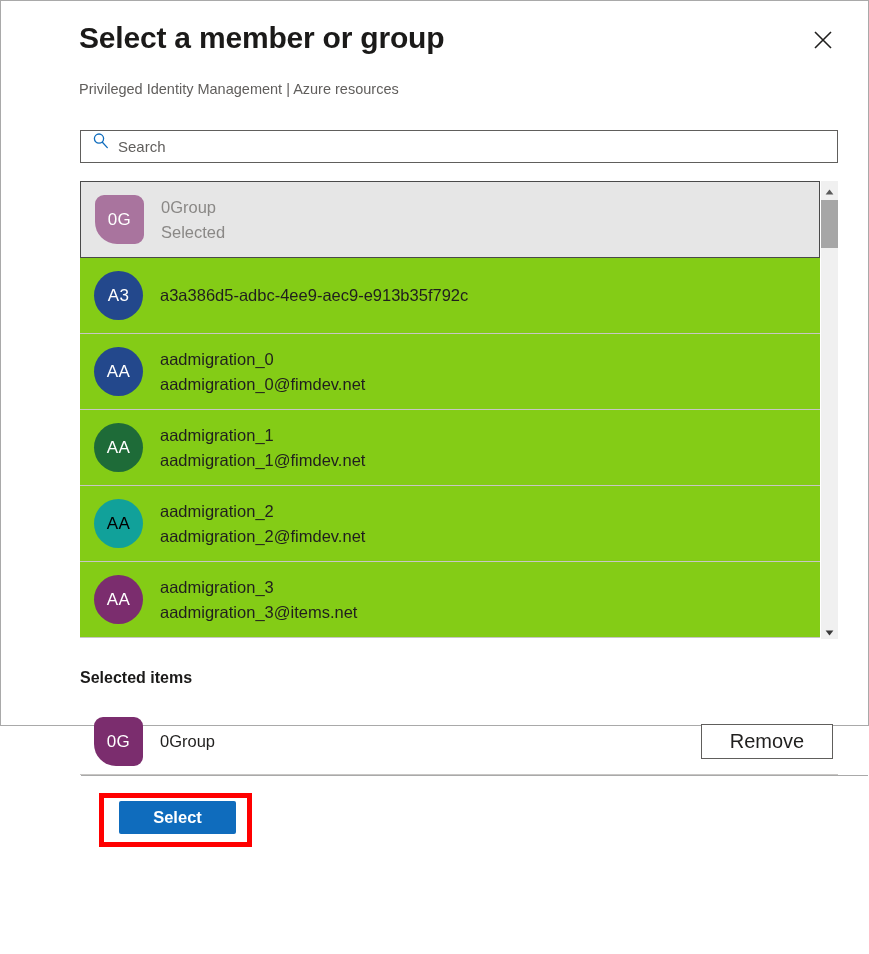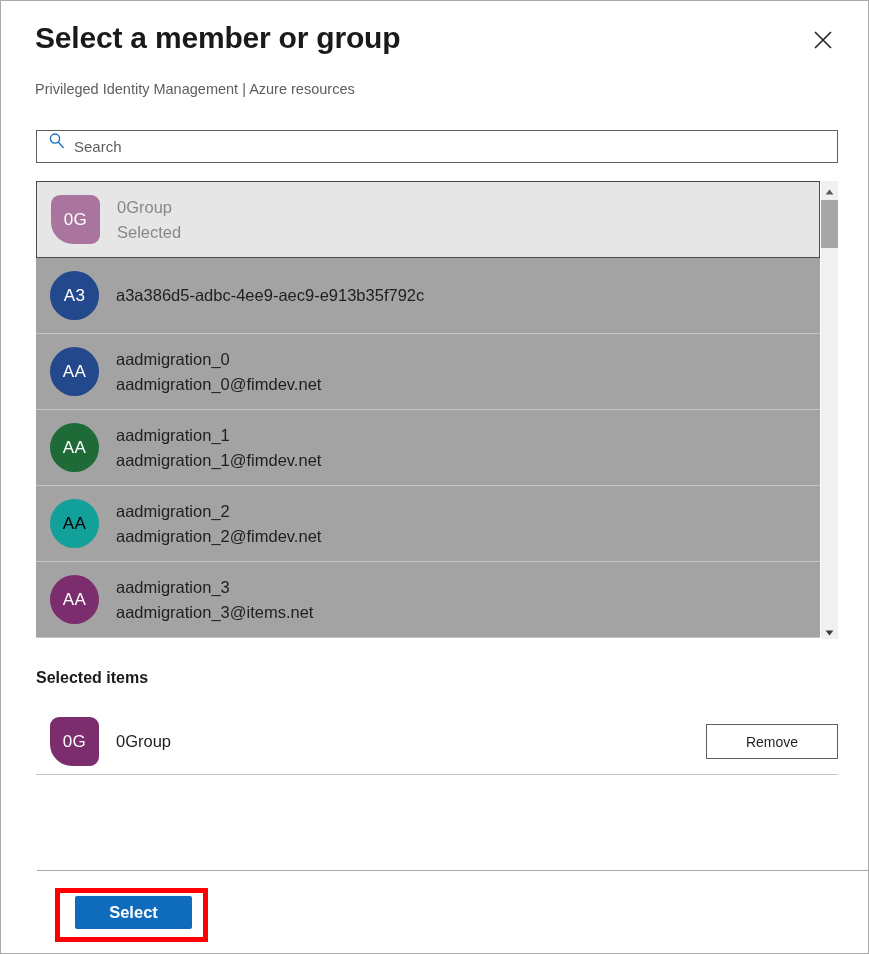--- a/index.html
+++ b/index.html
@@ -12,25 +12,26 @@
     height: 954px;
     font-family: "Liberation Sans", sans-serif;
     color: #1b1a19;
     overflow: hidden;
   }
 
   .dialog {
     position: relative;
     box-sizing: border-box;
     width: 869px;
-    height: 954px;
+    height: 726px;
     background: #ffffff;
     border: 1px solid #a9a9a9;
     display: flex;
     flex-direction: column;
+    padding-left: 44px;
   }
 
   
   .header {
     position: relative;
     padding: 18px 32px 0 34px;
     flex: 0 0 auto;
   }
   .title {
     font-size: 30px;
@@ -109,21 +110,21 @@
     overflow: hidden;
     position: relative;
   }
   .result-row {
     box-sizing: border-box;
     height: 76px;
     display: flex;
     align-items: center;
     padding: 0 0 0 14px;
     border-bottom: 1px solid #c8c6c4;
-    background: #a3a3a3;
+    background: #84cc16;
     cursor: pointer;
   }
   .result-row.selected {
     background: #e6e6e6;
     border: 1px solid #4a4a4a;
     height: 77px;
   }
   .result-row.selected .row-name,
   .result-row.selected .row-sub {
     color: #8a8886;
@@ -230,23 +231,24 @@
     flex: 1 1 auto;
   }
   .remove-btn {
     flex: 0 0 auto;
     box-sizing: border-box;
     min-width: 132px;
     height: 35px;
     border: 1px solid #605e5c;
     background: #ffffff;
     font-family: "Liberation Sans", sans-serif;
-    font-size: 14px;
+    font-size: 20px;
     color: #201f1e;
     cursor: pointer;
+    margin-right: 5px;
   }
 
   
   .spacer { flex: 1 1 auto; }
   .footer {
     flex: 0 0 auto;
     border-top: 1px solid #a9a9a9;
     height: 83px;
     display: flex;
     align-items: center;

